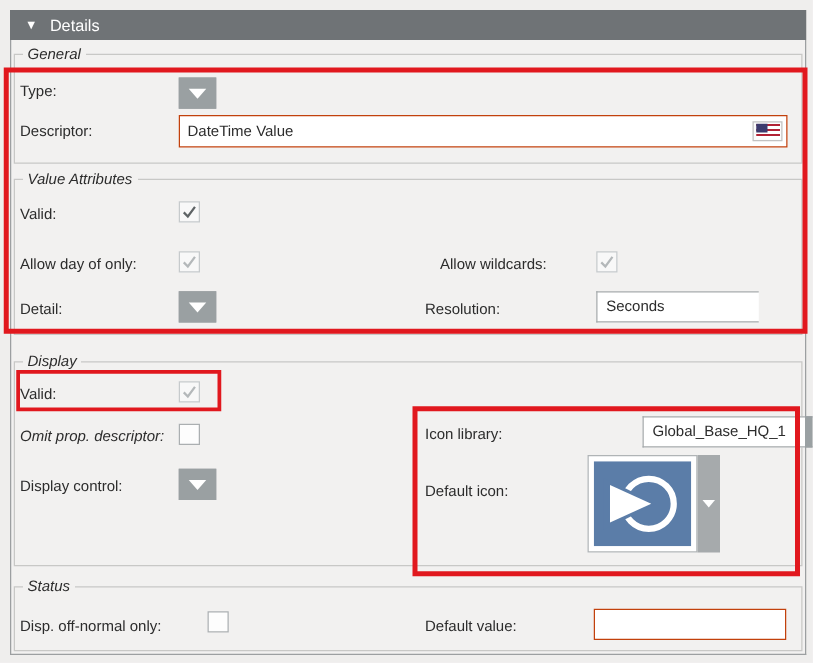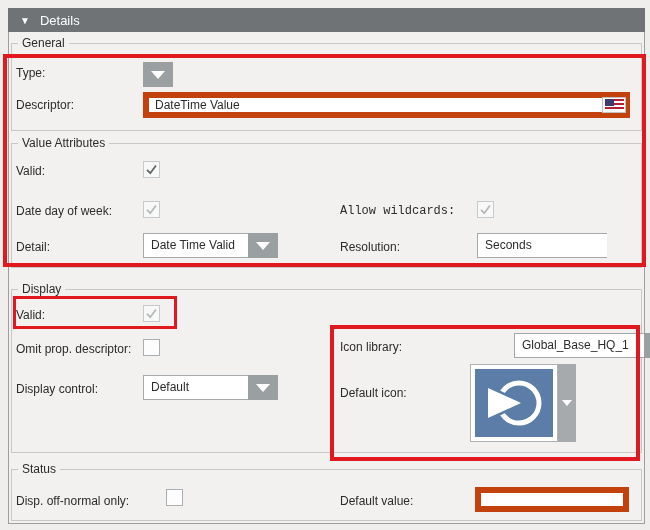--- a/index.html
+++ b/index.html
@@ -20,42 +20,42 @@
   .hdr .ttl{margin-left:10px;font-size:13px;}
   
   .panel{
     left:8px;top:32px;width:635px;height:491px;
     background:#f2f1f0;
     border-left:1px solid #9c9fa1;border-right:1px solid #9c9fa1;border-bottom:1px solid #9c9fa1;
   }
   
   fieldset.grp{
     position:absolute;margin:0;padding:0;
-    border:1px solid #c8c8c6;background:transparent;
+    border:1px solid #c8c8c6;background:transparent;font-style:italic;
   }
   fieldset.grp legend{
     margin-left:6px;padding:0 4px;font-size:12px;color:#2c2c2c;line-height:13px;
   }
   .lbl{position:absolute;white-space:nowrap;line-height:14px;}
   
   .combo{position:absolute;display:flex;height:25px;}
   .combo .fld{
     background:#ffffff;border:1px solid #a5a9ab;border-right:none;
     height:100%;box-sizing:border-box;
     line-height:23px;padding-left:7px;overflow:hidden;white-space:nowrap;
   }
   .combo .btn{
     width:30px;height:100%;box-sizing:border-box;background:#9aa0a2;
     display:flex;align-items:center;justify-content:center;border:1px solid #9aa0a2;
   }
   .arrow-dn{width:0;height:0;border-left:7px solid transparent;border-right:7px solid transparent;border-top:8px solid #ffffff;}
   .arrow-dn.sm{border-left-width:5px;border-right-width:5px;border-top-width:6px;}
   
   .tf{
-    position:absolute;background:#ffffff;border:6px solid #c2410c;box-sizing:border-box;
+    position:absolute;background:#ffffff;border:1px solid #c2410c;box-sizing:border-box;
     font-family:"Liberation Sans",sans-serif;font-size:12px;color:#2c2c2c;padding:0 6px;outline:none;
   }
   
   .cb{
     position:absolute;width:17px;height:17px;box-sizing:border-box;
     background:#fdfdfd;border:1px solid #abafb1;
     display:flex;align-items:center;justify-content:center;
   }
   .cb.soft{border-color:#c6cacc;background:#f8f8f8;}
   .cb svg{display:block;}
@@ -122,71 +122,69 @@
   <span class="flag"></span>
 </div>
 
 <span class="lbl" style="left:16px;top:164px;">Valid:</span>
 <div class="cb soft" style="left:143px;top:161px;">
   <svg width="13" height="13" viewBox="0 0 16 16">
       <path d="M2.5 8.5 L6.5 12.5 L13.5 3" fill="none" class="chk-dark" stroke-width="2.2"></path>
     </svg>
 </div>
 
-<span class="lbl" style="left:16px;top:204px;">Date day of week:</span>
+<span class="lbl" style="left:16px;top:204px;">Allow day of only:</span>
 <div class="cb soft" style="left:143px;top:201px;">
   <svg width="13" height="13" viewBox="0 0 16 16">
       <path d="M2.5 8.5 L6.5 12.5 L13.5 3" fill="none" class="chk-gray" stroke-width="2.2"></path>
     </svg>
 </div>
 
-<span class="lbl" style="left:340px;top:204px;font-family:Liberation Mono, monospace;">Allow wildcards:</span>
+<span class="lbl" style="left:352px;top:204px;">Allow wildcards:</span>
 <div class="cb soft" style="left:477px;top:201px;">
   <svg width="13" height="13" viewBox="0 0 16 16">
       <path d="M2.5 8.5 L6.5 12.5 L13.5 3" fill="none" class="chk-gray" stroke-width="2.2"></path>
     </svg>
 </div>
 
 <span class="lbl" style="left:16px;top:240px;">Detail:</span>
 <div class="combo" style="left:143px;top:233px;">
-  <div class="fld" style="width:105px;">Date Time Valid</div>
   <div class="btn">
       <span class="arrow-dn"></span>
     </div>
 </div>
 
 <span class="lbl" style="left:340px;top:240px;">Resolution:</span>
 <div class="combo" style="left:477px;top:233px;gap:48px;">
   <div class="fld" style="width:130px;">Seconds</div>
   <div class="btn">
       <span class="arrow-dn"></span>
     </div>
 </div>
 
 <span class="lbl" style="left:16px;top:308px;">Valid:</span>
 <div class="cb soft" style="left:143px;top:305px;">
   <svg width="13" height="13" viewBox="0 0 16 16">
       <path d="M2.5 8.5 L6.5 12.5 L13.5 3" fill="none" class="chk-gray" stroke-width="2.2"></path>
     </svg>
 </div>
 
-<span class="lbl" style="left:16px;top:342px;">Omit prop. descriptor:</span>
+<span class="lbl" style="left:16px;top:342px;font-style:italic;">Omit prop. descriptor:</span>
 <div class="cb" style="left:143px;top:339px;"></div>
 
 <span class="lbl" style="left:340px;top:340px;">Icon library:</span>
 <div class="combo" style="left:477px;top:333px;padding-left:37px;">
   <div class="fld" style="width:130px;">Global_Base_HQ_1</div>
   <div class="btn">
       <span class="arrow-dn"></span>
     </div>
 </div>
 
 <span class="lbl" style="left:16px;top:382px;">Display control:</span>
 <div class="combo" style="left:143px;top:375px;">
-  <div class="fld" style="width:105px;">Default</div>
   <div class="btn">
       <span class="arrow-dn"></span>
     </div>
 </div>
 
 <span class="lbl" style="left:340px;top:386px;">Default icon:</span>
 <div class="iconbox" style="left:470px;top:364px;width:88px;height:78px;">
   <svg width="78" height="68" viewBox="0 0 78 68">
     <rect x="0" y="0" width="78" height="68" fill="#5b7da8"></rect>
     <circle cx="44" cy="34" r="20" fill="none" stroke="#ffffff" stroke-width="5"></circle>

